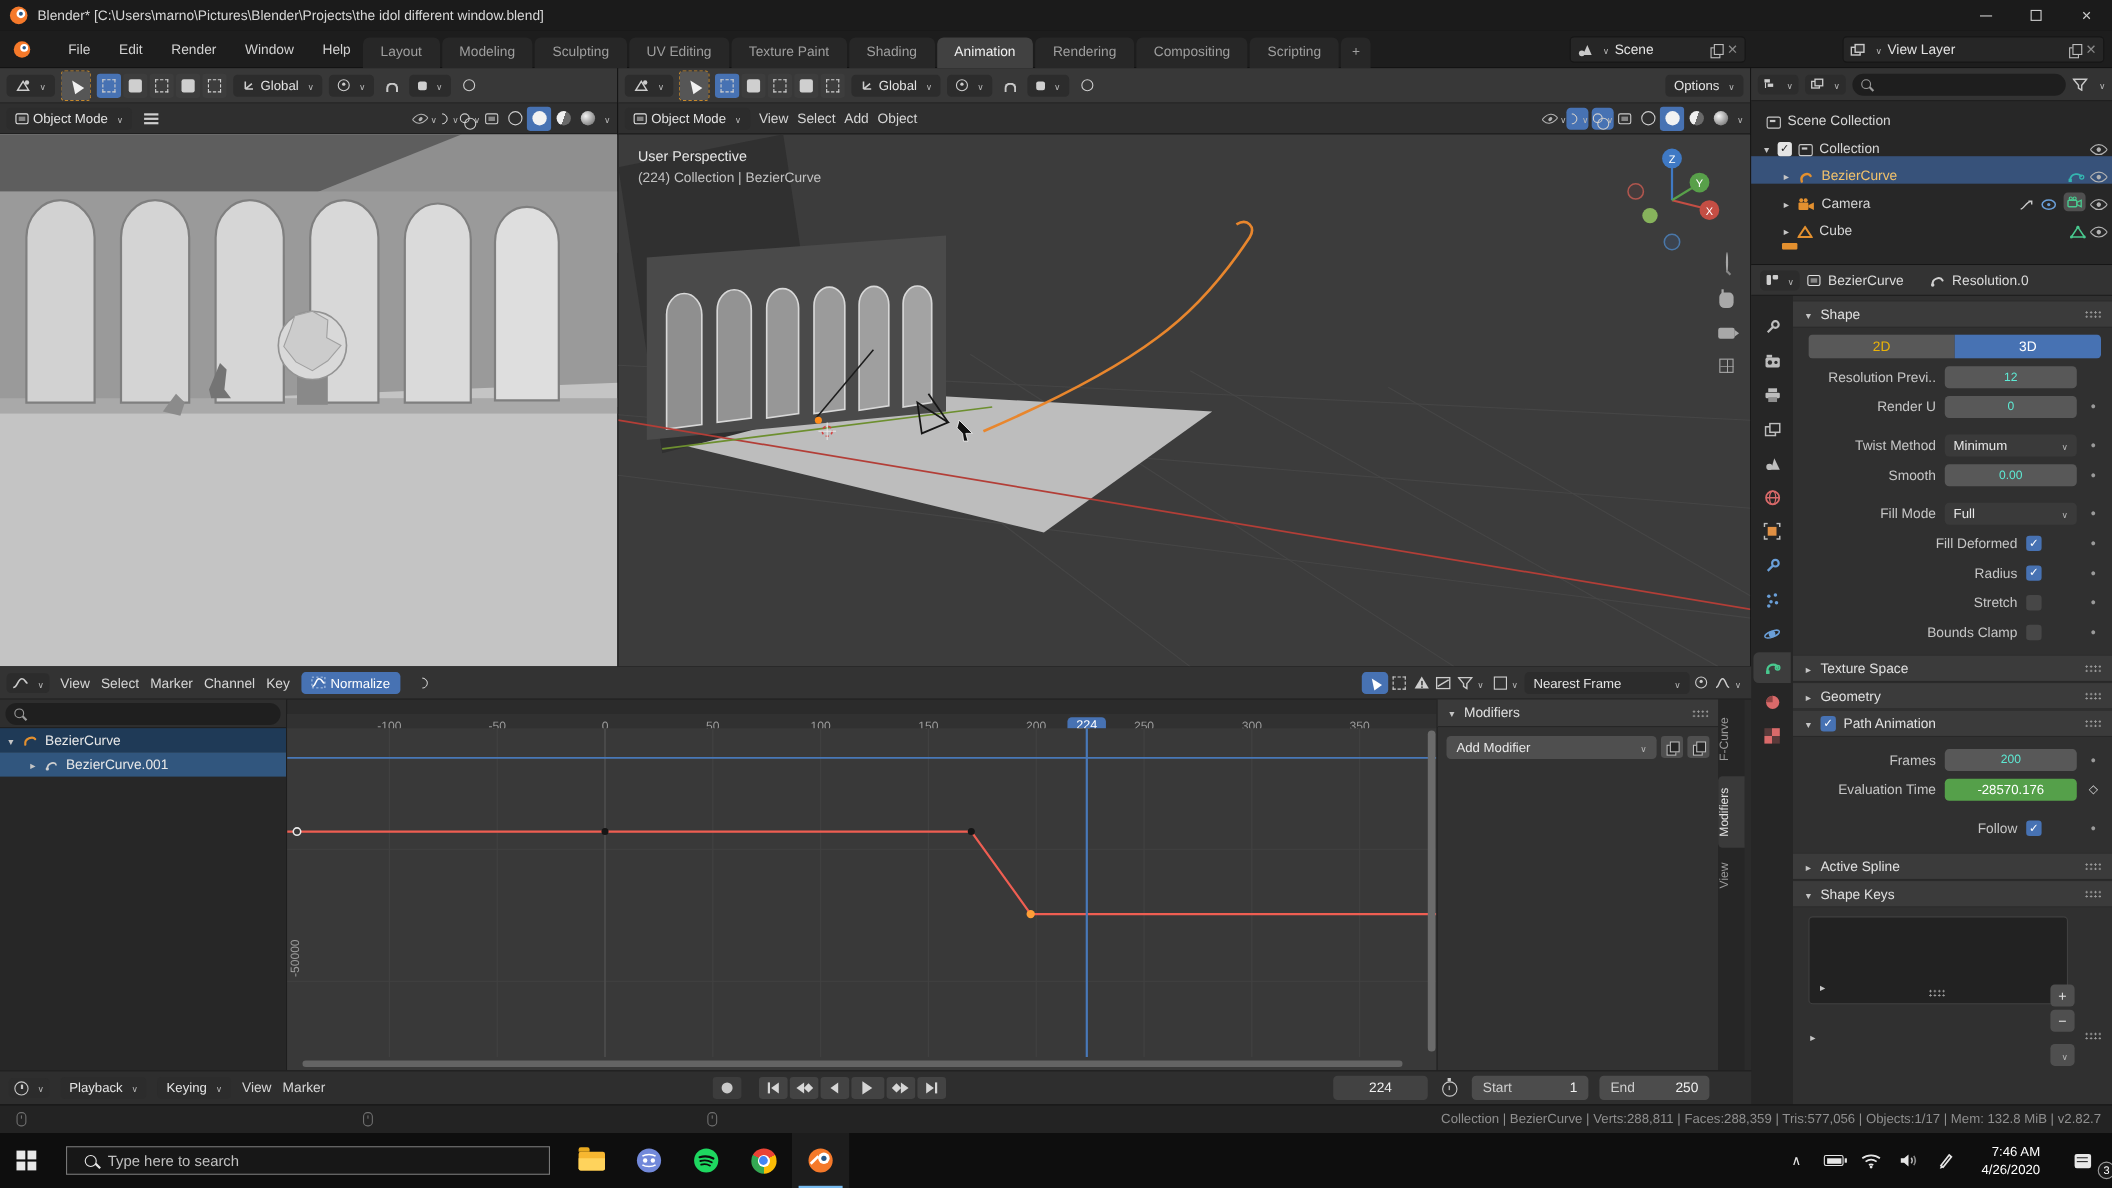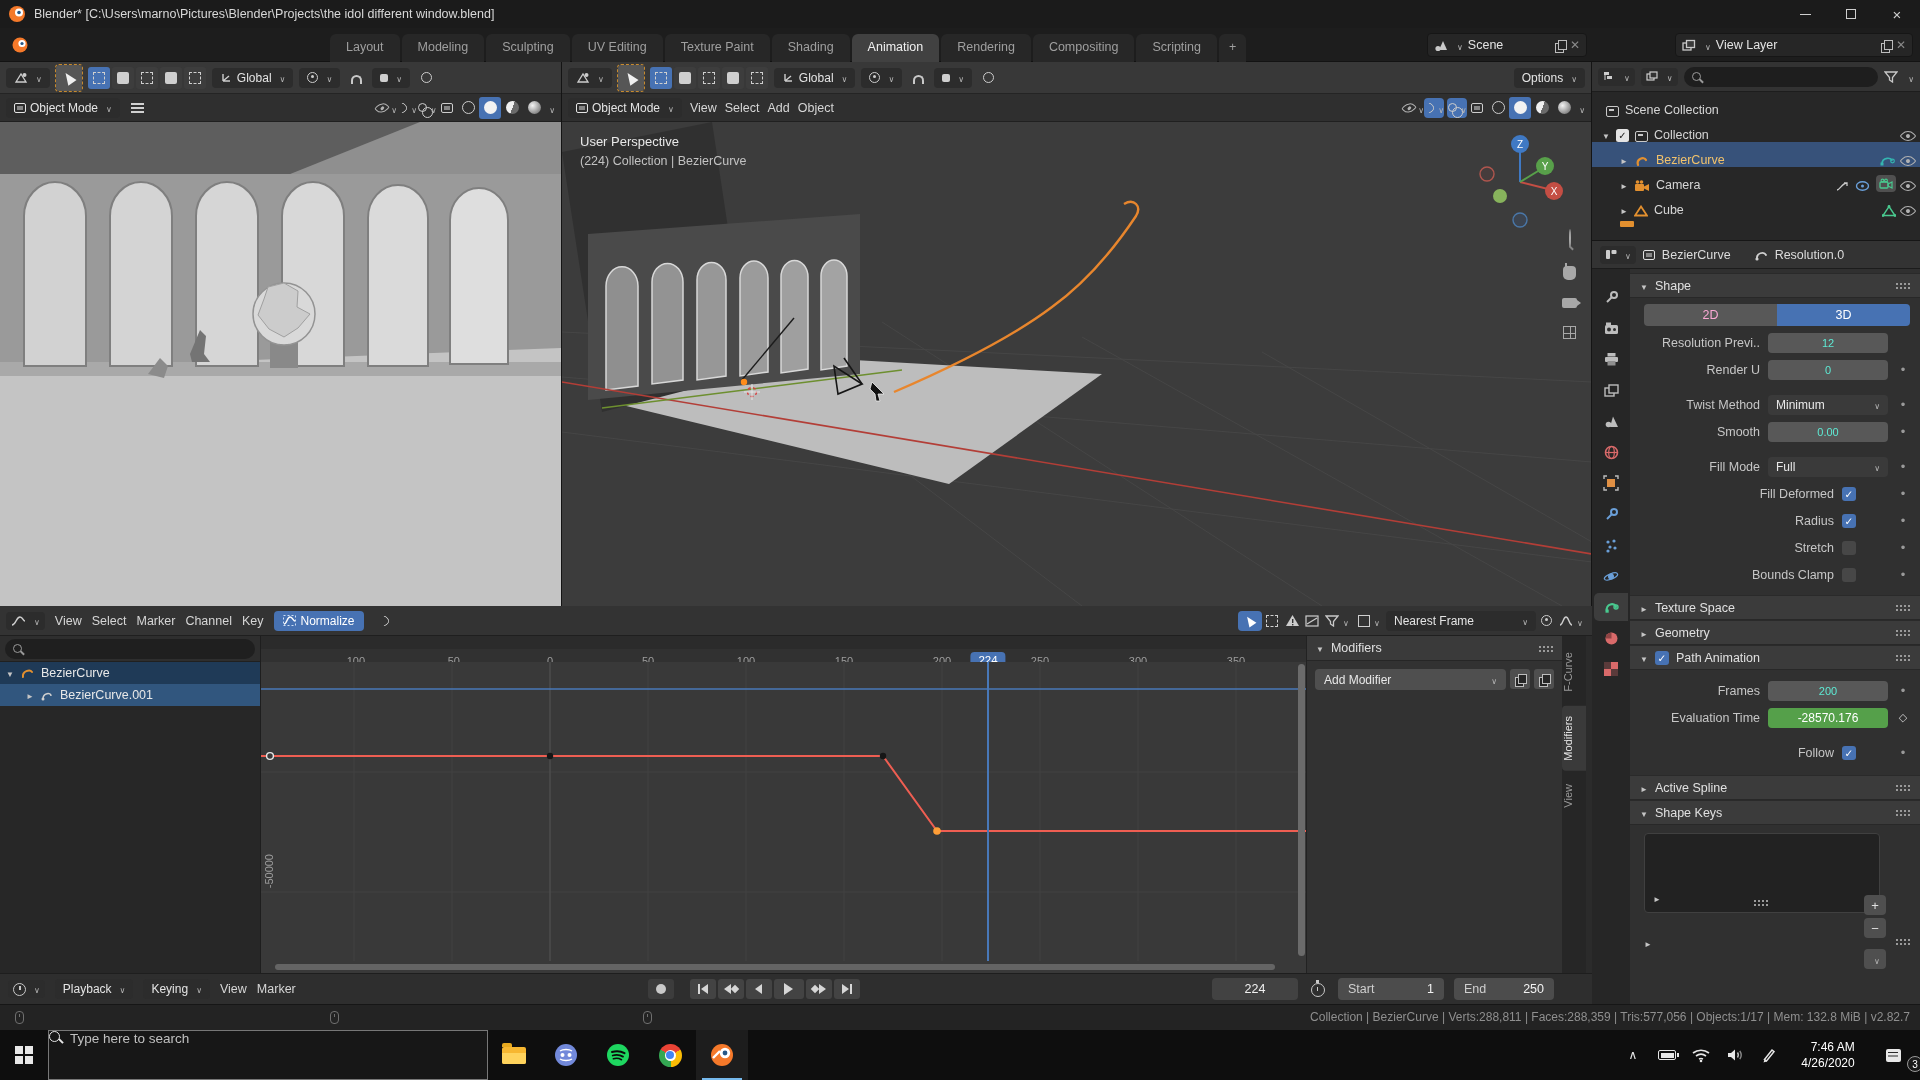--- a/index.html
+++ b/index.html
@@ -109,21 +109,21 @@
 .pfield{flex:1;height:20px;background:#585858;border-radius:4px;color:#5eead4;font-size:11px;display:flex;align-items:center;justify-content:center}
 .pselect{flex:1;height:20px;background:#3a3a3a;border-radius:4px;color:#e8e8e8;font-size:12px;display:flex;align-items:center;padding:0 8px}
 .pselect .chv{margin-left:auto}
 .pdotcol{width:14px;flex:none;display:flex;justify-content:center}
 .chk{width:14px;height:14px;border-radius:3px;background:#4772b3;color:#fff;font-size:10.5px;display:flex;align-items:center;justify-content:center}
 .chk::after{content:"✓"}
 .chk.off{background:#474747}
 .chk.off::after{content:""}
 .seg{display:flex;margin:6px 10px 4px 14px;height:22px;border-radius:4px;overflow:hidden;flex:none}
 .seg>div{flex:1;display:flex;align-items:center;justify-content:center;font-size:12.5px}
-.seg .off{background:#585858;color:#f9a8d4}
+.seg .off{background:#585858;color:#eab308}
 .seg .on{background:#4772b3;color:#fff}
 .greenfield{flex:1;height:20px;background:#55a04a;border-radius:4px;color:#fff;font-size:12px;display:flex;align-items:center;justify-content:center}
 .sklist{margin:8px 10px 0 14px;height:80px;background:#222;border:1px solid #404040;border-radius:4px;position:relative}
 .skbtns{position:absolute;right:-2px;top:0;display:flex;flex-direction:column;gap:3px}
 .skbtn{width:22px;height:20px;background:#4f4f4f;border-radius:4px;color:#e0e0e0;font-size:13px;display:flex;align-items:center;justify-content:center}
 
 #graph{left:0;top:606px;width:1592px;height:367px;background:#2b2b2b}
 #ghead{height:30px;background:#333;border-bottom:1px solid #1f1f1f;display:flex;align-items:center;gap:10px;padding:0 6px}
 .normalize{background:#4772b3;border-radius:4px;color:#fff;font-size:12px;display:flex;align-items:center;gap:5px;padding:3px 9px}
 #gbody{position:absolute;left:0;top:30px;right:0;bottom:0}
@@ -168,21 +168,21 @@
 .stopw::before{content:"";position:absolute;left:4px;top:-4px;width:3px;height:2.5px;background:#c9c9c9}
 .stopw::after{content:"";position:absolute;left:5px;top:2.5px;width:1.5px;height:4px;background:#c9c9c9}
 
 #statusbar{left:0;top:1004px;width:1920px;height:26px;background:#232323;border-top:1px solid #161616}
 .stats{position:absolute;right:10px;top:5px;color:#8f8f8f;font-size:12px}
 .hintico{position:absolute;top:6px;width:9px;height:13px;border:1.3px solid #6f6f6f;border-radius:4px}
 .hintico::after{content:"";position:absolute;left:3px;top:1.5px;width:1.3px;height:3.5px;background:#6f6f6f}
 
 #taskbar{left:0;top:1030px;width:1920px;height:50px;background:#0e0e0e;display:flex;align-items:stretch}
 .tkbtn{width:48px;display:flex;align-items:center;justify-content:center}
-#tksearch{width:440px;background:#171717;border:1px solid #777;display:flex;gap:10px;padding:0 0;margin:0}
+#tksearch{width:440px;background:#171717;border:1px solid #777;display:flex;align-items:center;gap:10px;padding:0 16px;margin:12px}
 #tksearch .ph{color:#c0c0c0;font-size:13.5px}
 .magW{width:11px;height:11px;border:1.8px solid #e6e6e6;border-radius:50%;position:relative}
 .magW::after{content:"";position:absolute;width:6px;height:1.8px;background:#e6e6e6;transform:rotate(45deg);right:-5px;bottom:-1px}
 .appbtn{width:52px;display:flex;align-items:center;justify-content:center;position:relative}
 .appbtn.active{background:#1d1d1d}
 .appbtn.active::after{content:"";position:absolute;left:6px;right:6px;bottom:0;height:2.5px;background:#76b9ed}
 .startsq{display:grid;grid-template-columns:8px 8px;grid-template-rows:8px 8px;gap:1.5px}
 .startsq span{background:#e8e8e8}
 .folder{width:24px;height:17px;background:#f7b731;border-radius:2px;position:relative}
 .folder::before{content:"";position:absolute;top:-3.5px;left:0;width:10px;height:4px;background:#e8a91f;border-radius:2px 2px 0 0}
@@ -225,20 +225,27 @@
   </div>
 </div>
 
 <div id="topbar" class="abs">
   <div class="abs" style="left:10px;top:8px">
     <svg width="20" height="18">
         <circle cx="10" cy="9" r="7.5" fill="#f5792a"></circle>
         <circle cx="12" cy="7.5" r="3.6" fill="#fff"></circle>
         <circle cx="12" cy="7.5" r="1.6" fill="#265787"></circle>
       </svg>
+  </div>
+  <div class="menus">
+    <span>File</span>
+    <span>Edit</span>
+    <span>Render</span>
+    <span>Window</span>
+    <span>Help</span>
   </div>
   <div id="tabs">
     <div class="tab">Layout</div>
     <div class="tab">Modeling</div>
     <div class="tab">Sculpting</div>
     <div class="tab">UV Editing</div>
     <div class="tab">Texture Paint</div>
     <div class="tab">Shading</div>
     <div class="tab active">Animation</div>
     <div class="tab">Rendering</div>

